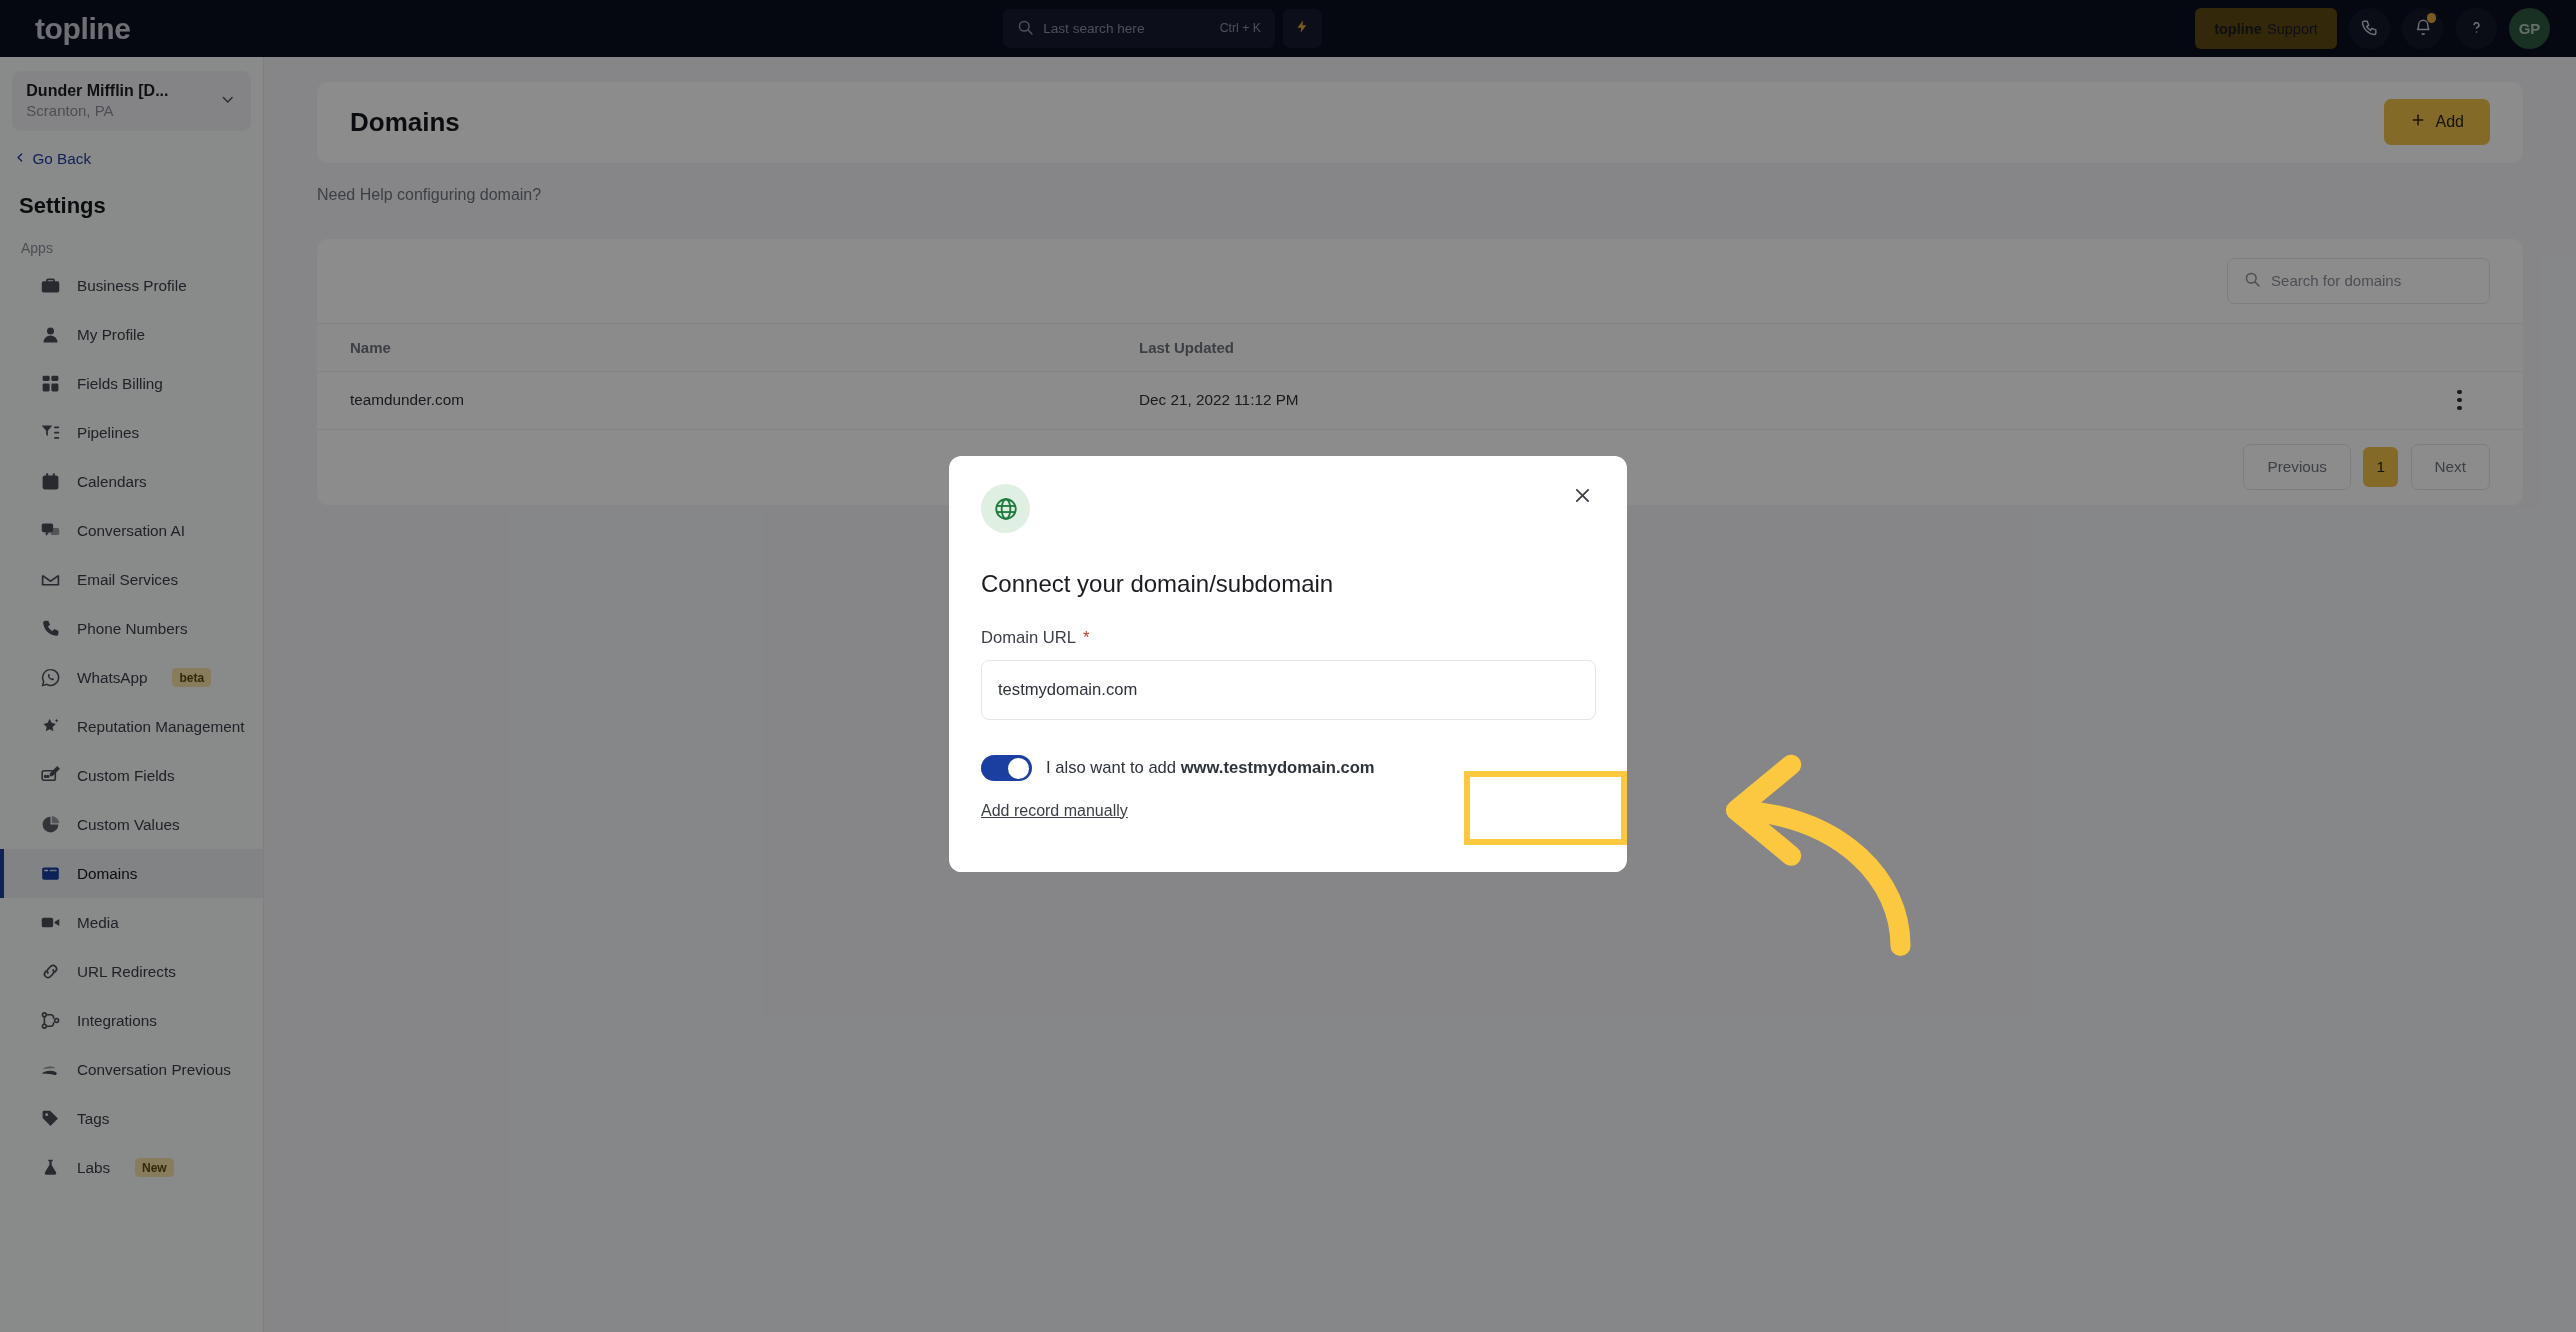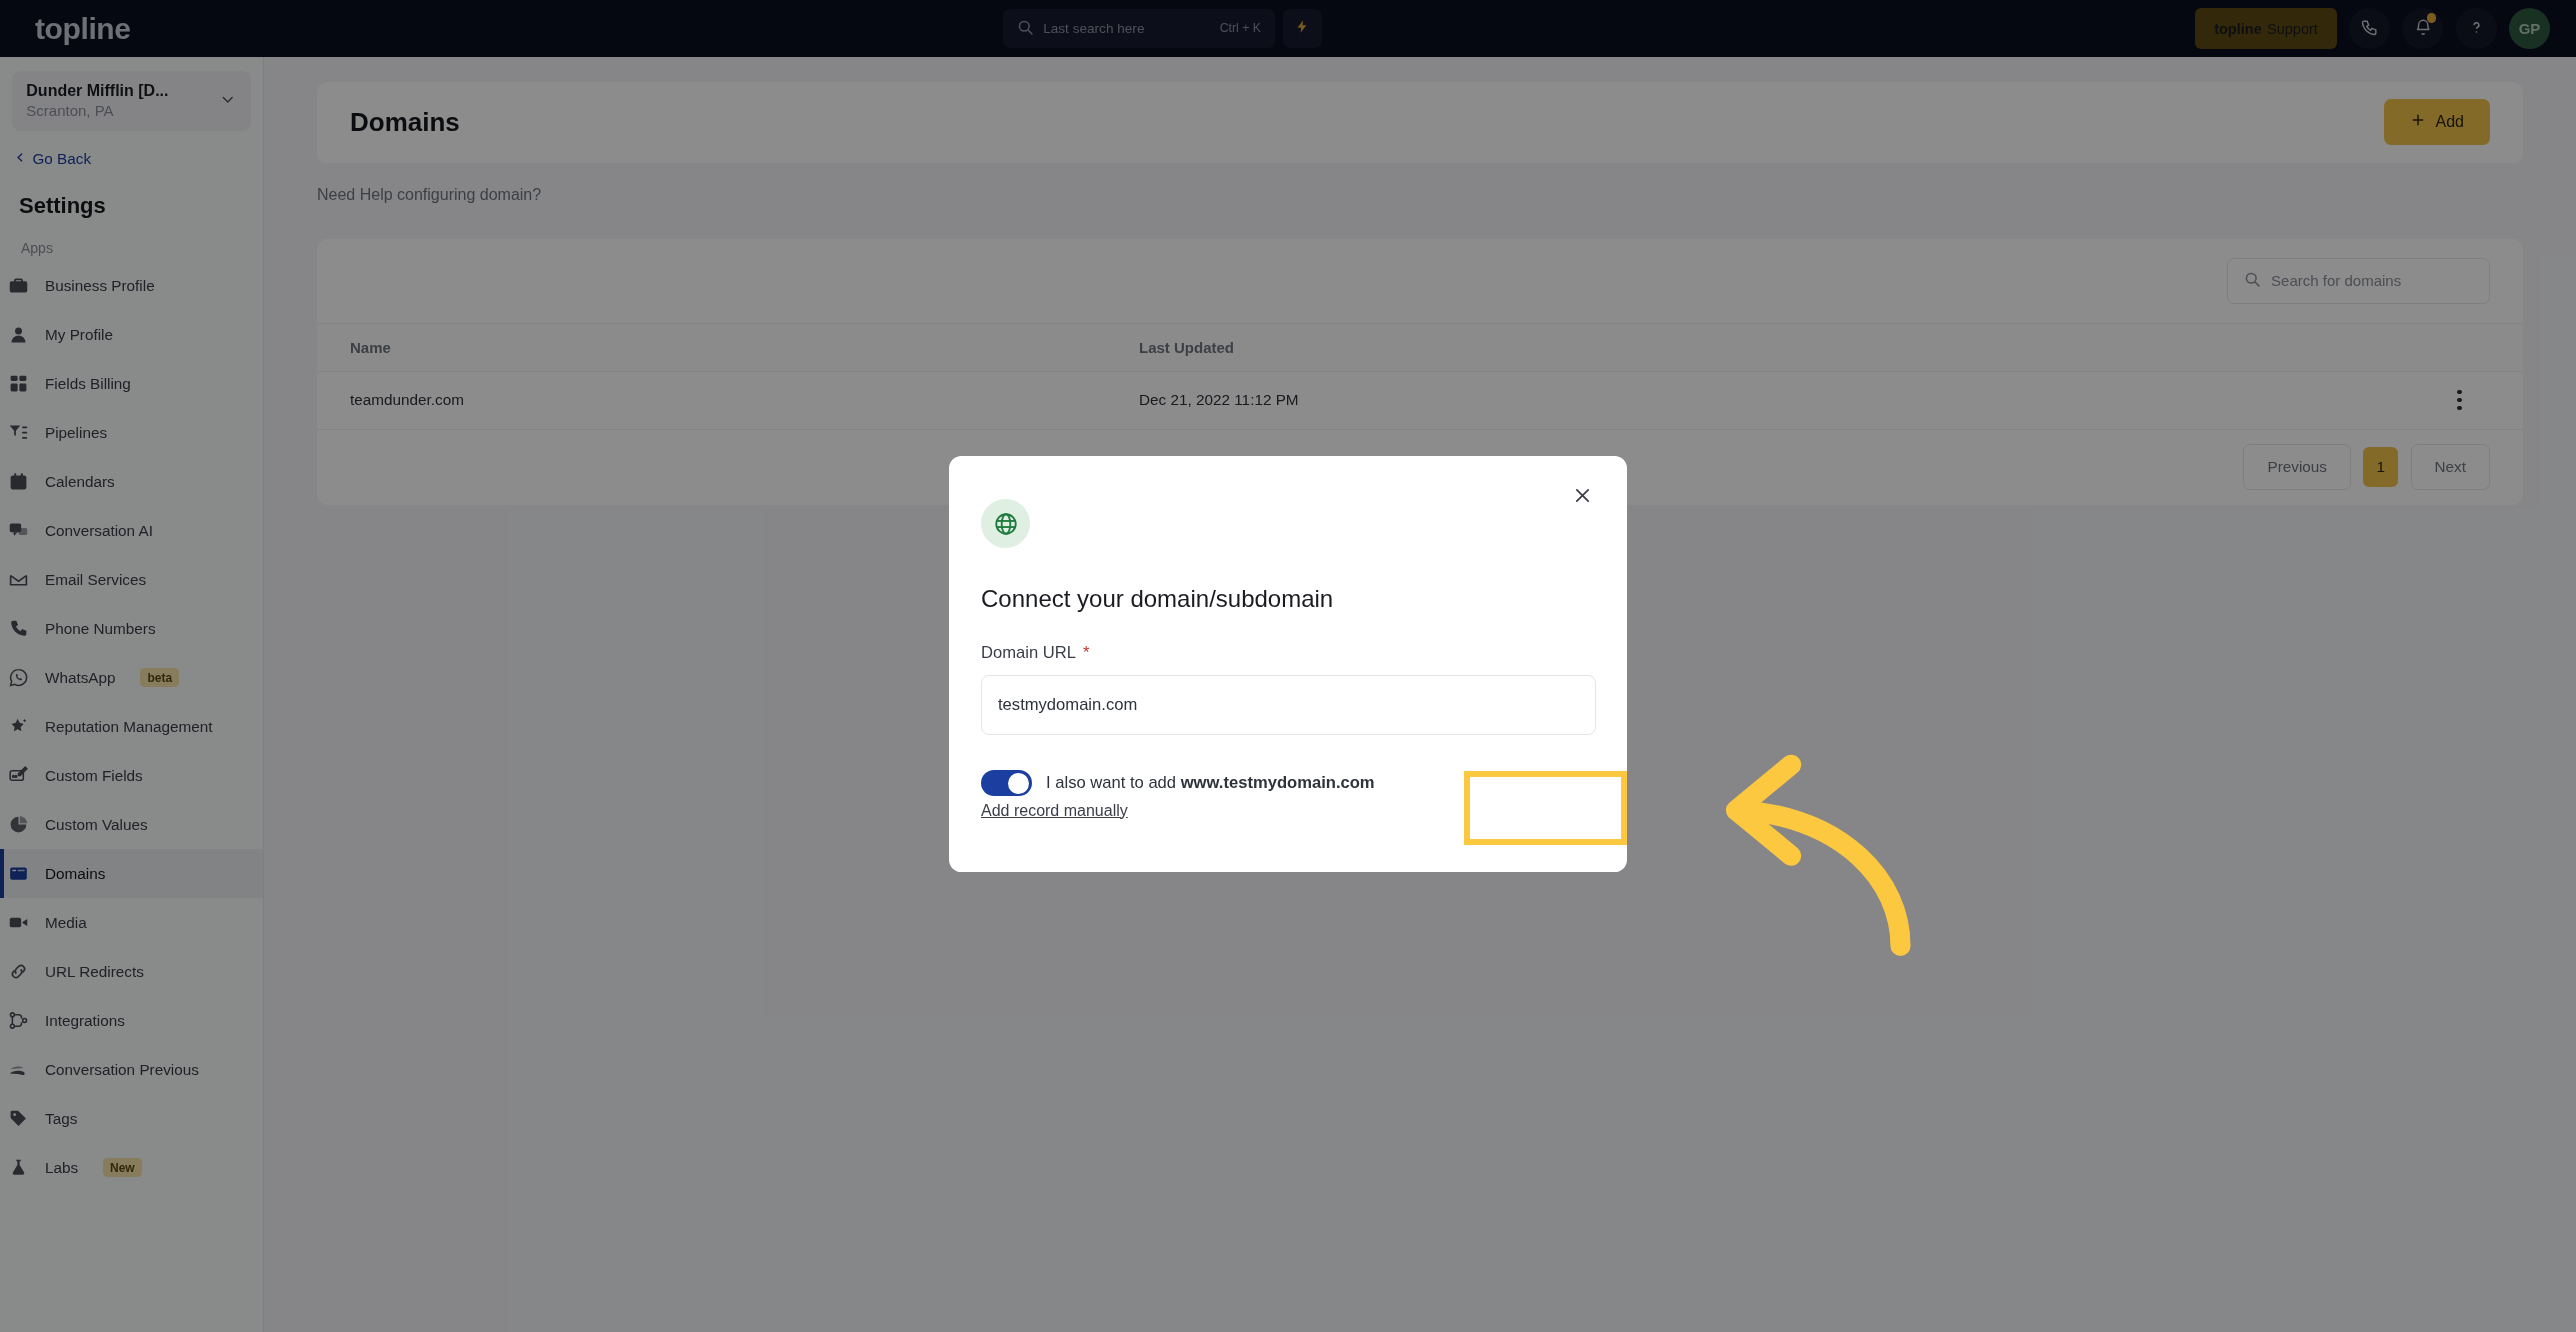--- a/index.html
+++ b/index.html
@@ -85,21 +85,21 @@
   .go-back {
     margin: 19px 0 0 14px; display: flex; align-items: center; gap: 6.1px;
     font-size: 15.3px; color: #1b3fa0; font-weight: 400;
   }
   .settings-title {
     margin: 24.5px 0 0 19px; font-size: 22px; font-weight: 700; color: #16181d;
   }
   .grp-label { margin: 21px 0 5.3px 21px; font-size: 14px; color: #8a8f9a; }
   .nav-item {
     height: 49px; display: flex; align-items: center; gap: 16px;
-    padding-left: 7px; position: relative;
+    padding-left: 39px; position: relative;
   }
   .nav-item.active { background: #eceef2; }
   .nav-item.active::before {
     content: ""; position: absolute; left: 0; top: 0;
     width: 4.4px; height: 100%; background: #1b3fa0;
   }
   .nav-ico { width: 22px; height: 22px; display: flex; align-items: center; justify-content: center; flex: 0 0 22px; }
   .nav-lbl { font-size: 15.3px; color: #3a3e47; white-space: nowrap; }
   .nav-item.active .nav-lbl { color: #15171c; }
   .badge {
@@ -170,21 +170,21 @@
   
   .scrim {
     position: absolute; top: 0; left: 0; width: 2576px; height: 1333px;
     background: rgba(0,0,0,0.45); z-index: 60;
   }
   .modal {
     position: absolute; left: 949px; top: 456px;
     width: 678px; height: 416px;
     background: #ffffff; border-radius: 12.3px;
     z-index: 70;
-    padding: 36px 32px 0 32px;
+    padding: 21px 32px 0 32px;
   }
   .modal-globe {
     width: 49px; height: 49px; border-radius: 50%;
     background: #dff0e3; display: flex; align-items: center; justify-content: center;
     margin-top: 7px;
   }
   .modal-close {
     position: absolute; right: 30px; top: 26px;
     width: 30px; height: 30px; display: flex; align-items: center; justify-content: center;
   }

